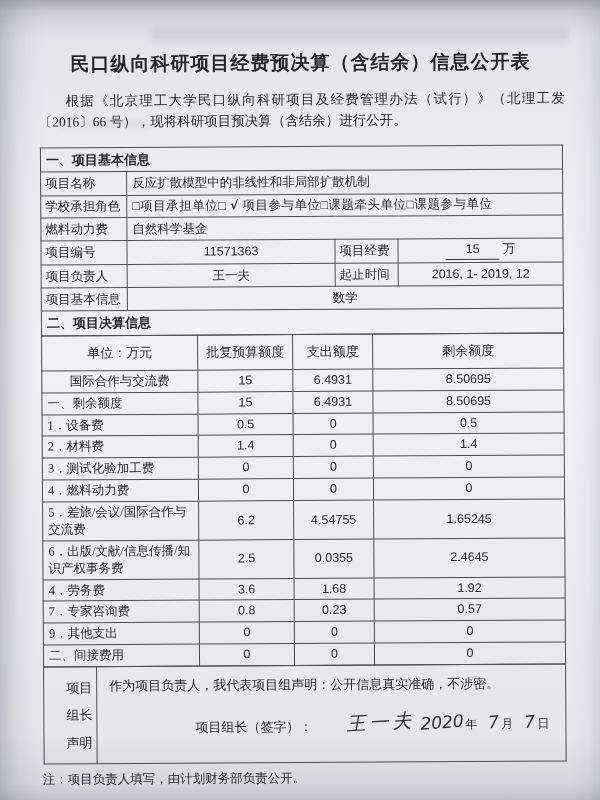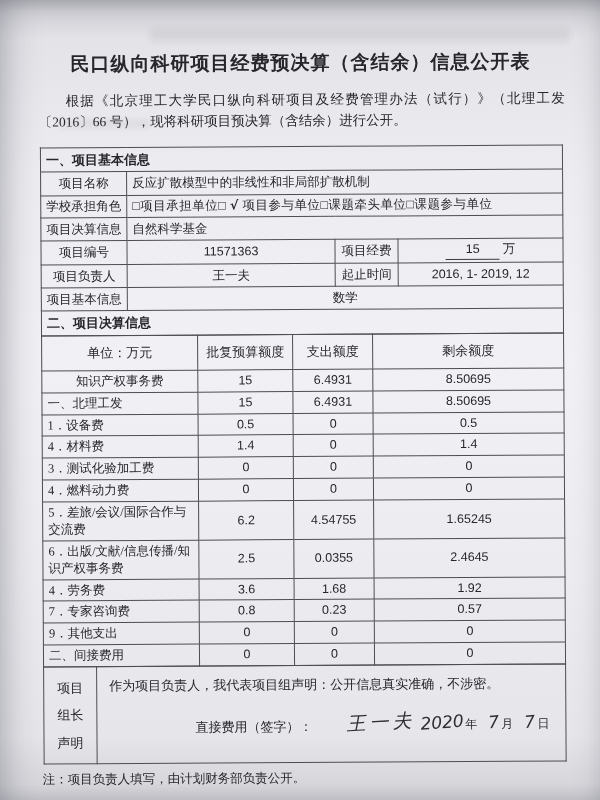--- a/index.html
+++ b/index.html
@@ -15,27 +15,27 @@
                inset 0 26px 30px -22px rgba(80,80,95,.35);}
   .bleed{position:absolute;background:rgba(120,120,135,.12);filter:blur(3px);border-radius:3px;}
   .sheet{position:absolute;left:0;top:0;width:600px;transform:rotate(-0.35deg);transform-origin:50% 0;}
   .title{margin:50px 20px 0;text-align:center;font-size:19px;font-weight:bold;letter-spacing:1px;}
   .intro{margin:14px 36px 0 38px;font-size:13.5px;line-height:1.55;text-indent:2em;text-align:justify;}
   .tables{margin:14px auto 0;width:522px;}
   table{border-collapse:collapse;width:522px;table-layout:fixed;}
   table+table{margin-top:-1px;}
   td{border:1px solid #4d4d53;font-size:12.5px;padding:2px 4px;vertical-align:middle;line-height:1.35;}
   .sec{font-weight:bold;font-size:13px;padding:3px 5px;}
-  .lblc{text-align:center;}
+  .lblc{text-align:left;}
   .ctr{text-align:center;}
   .lft{text-align:left;padding-left:5px;}
   .sans{font-family:"Liberation Sans","DejaVu Sans",sans-serif;}
   .u15{display:inline-block;border-bottom:1px solid #3a3a40;padding:0 20px 1px;}
   .hcell{height:30px;font-size:13px;}
-  .declLeft{text-align:center;font-size:13px;line-height:2.1;}
+  .declLeft{text-align:right;font-size:13px;line-height:2.1;}
   .declRight{padding:10px 10px 8px 12px;}
   .stmt{font-size:13px;}
   .signrow{display:flex;align-items:flex-end;margin-top:16px;font-size:13px;}
   .hw{font-family:"DejaVu Sans",sans-serif;font-style:italic;color:#2e2e35;}
   .sig{font-size:19px;display:inline-block;transform:rotate(-3deg);margin-left:34px;letter-spacing:4px;}
   .dt{margin-left:auto;margin-right:6px;white-space:nowrap;}
   .dt .hw{font-size:17px;display:inline-block;transform:rotate(-4deg);}
   .dt .suf{font-size:12px;margin:0 8px 0 2px;}
   .note{margin:7px 0 0 38px;font-size:12.5px;}
   .checkline{letter-spacing:.5px;}
@@ -71,21 +71,21 @@
       </tr>
       <tr style="height:22px">
         <td class="lblc">学校承担角色</td>
         <td colspan="3" class="lft checkline">
           <span>□项目承担单位□</span>
           <span class="chk">√</span>
           <span>项目参与单位□课题牵头单位□课题参与单位</span>
         </td>
       </tr>
       <tr style="height:23px">
-        <td class="lblc">项目决算信息</td>
+        <td class="lblc">燃料动力费</td>
         <td colspan="3" class="lft">自然科学基金</td>
       </tr>
       <tr style="height:21px">
         <td class="lblc">项目编号</td>
         <td class="ctr sans">11571363</td>
         <td class="lblc">项目经费</td>
         <td class="ctr">
           <span class="u15 sans">15</span>
           <span>万</span>
         </td>
@@ -116,39 +116,39 @@
       <tbody>
           <tr>
         <td class="ctr hcell">单位：万元</td>
         <td class="ctr hcell">批复预算额度</td>
         <td class="ctr hcell">支出额度</td>
         <td class="ctr hcell">剩余额度</td>
       </tr>
       </tbody>
         <tbody>
           <tr style="height: 20px;">
-            <td class="ctr">知识产权事务费</td>
+            <td class="ctr">国际合作与交流费</td>
             <td class="ctr sans">15</td>
             <td class="ctr sans">6.4931</td>
             <td class="ctr sans">8.50695</td>
           </tr>
           <tr style="height: 20px;">
-            <td class="lft">一、北理工发</td>
+            <td class="lft">一、剩余额度</td>
             <td class="ctr sans">15</td>
             <td class="ctr sans">6.4931</td>
             <td class="ctr sans">8.50695</td>
           </tr>
           <tr style="height: 20px;">
             <td class="lft">1．设备费</td>
             <td class="ctr sans">0.5</td>
             <td class="ctr sans">0</td>
             <td class="ctr sans">0.5</td>
           </tr>
           <tr style="height: 20px;">
-            <td class="lft">4．材料费</td>
+            <td class="lft">2．材料费</td>
             <td class="ctr sans">1.4</td>
             <td class="ctr sans">0</td>
             <td class="ctr sans">1.4</td>
           </tr>
           <tr style="height: 20px;">
             <td class="lft">3．测试化验加工费</td>
             <td class="ctr sans">0</td>
             <td class="ctr sans">0</td>
             <td class="ctr sans">0</td>
           </tr>
@@ -205,21 +205,21 @@
       <tbody>
           <tr style="height:97px">
         <td class="declLeft">
           <div>项目</div>
           <div>组长</div>
           <div>声明</div>
         </td>
         <td class="declRight" style="vertical-align:top;">
           <div class="stmt">作为项目负责人，我代表项目组声明：公开信息真实准确，不涉密。</div>
           <div class="signrow">
-            <span style="margin-left:86px">直接费用（签字）：</span>
+            <span style="margin-left:86px">项目组长（签字）：</span>
             <span class="hw sig">王一夫</span>
             <span class="dt">
               <span class="hw">2020</span><span class="suf">年</span>
               <span class="hw">7</span><span class="suf">月</span>
               <span class="hw">7</span><span class="suf" style="margin-right:0">日</span>
             </span>
           </div>
         </td>
       </tr>
     </tbody>

